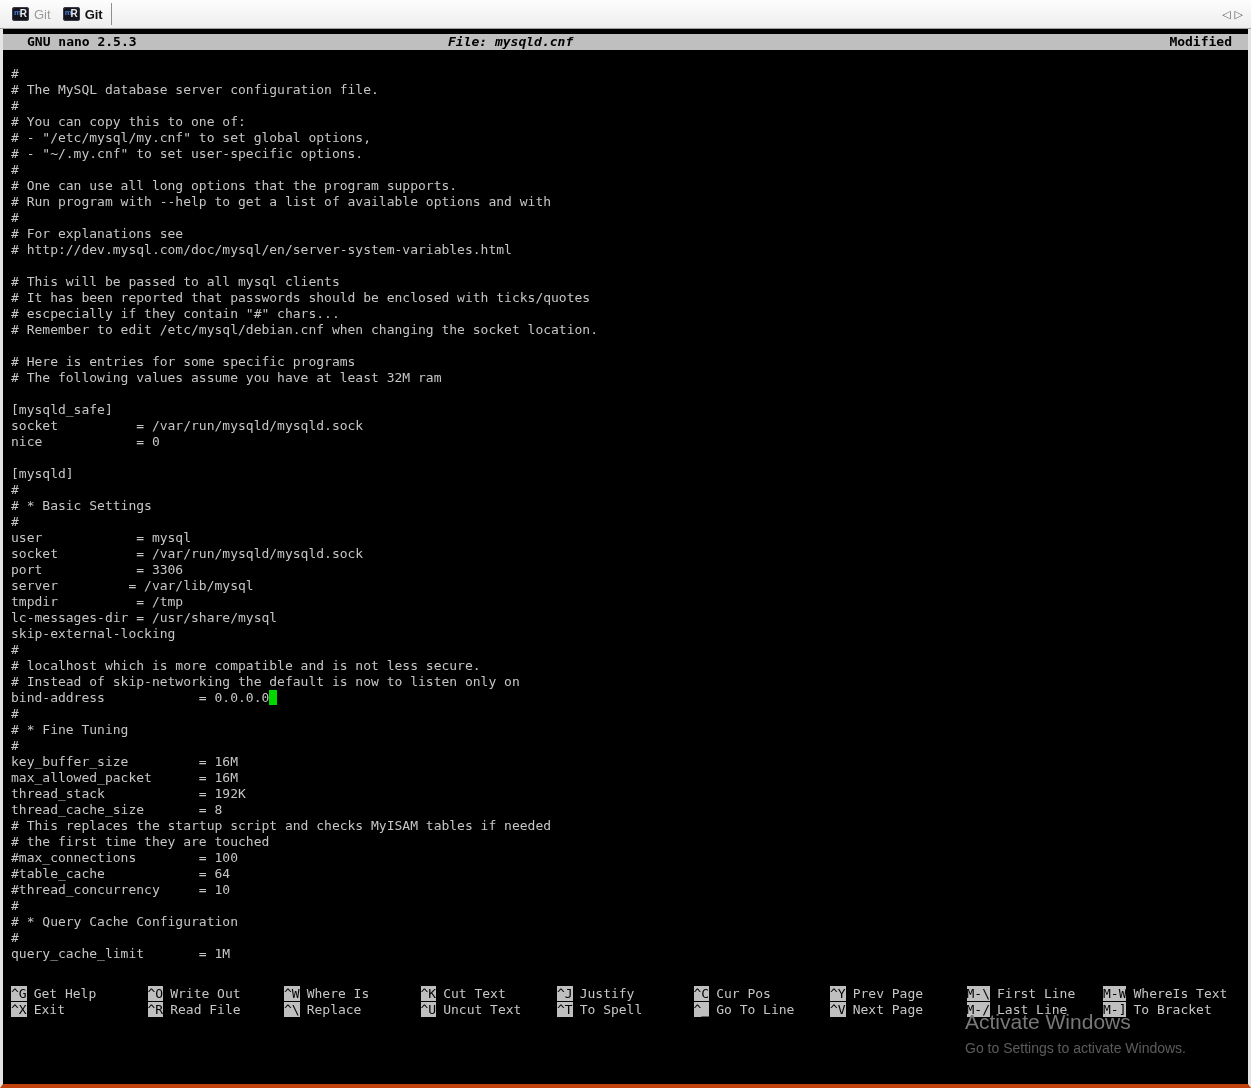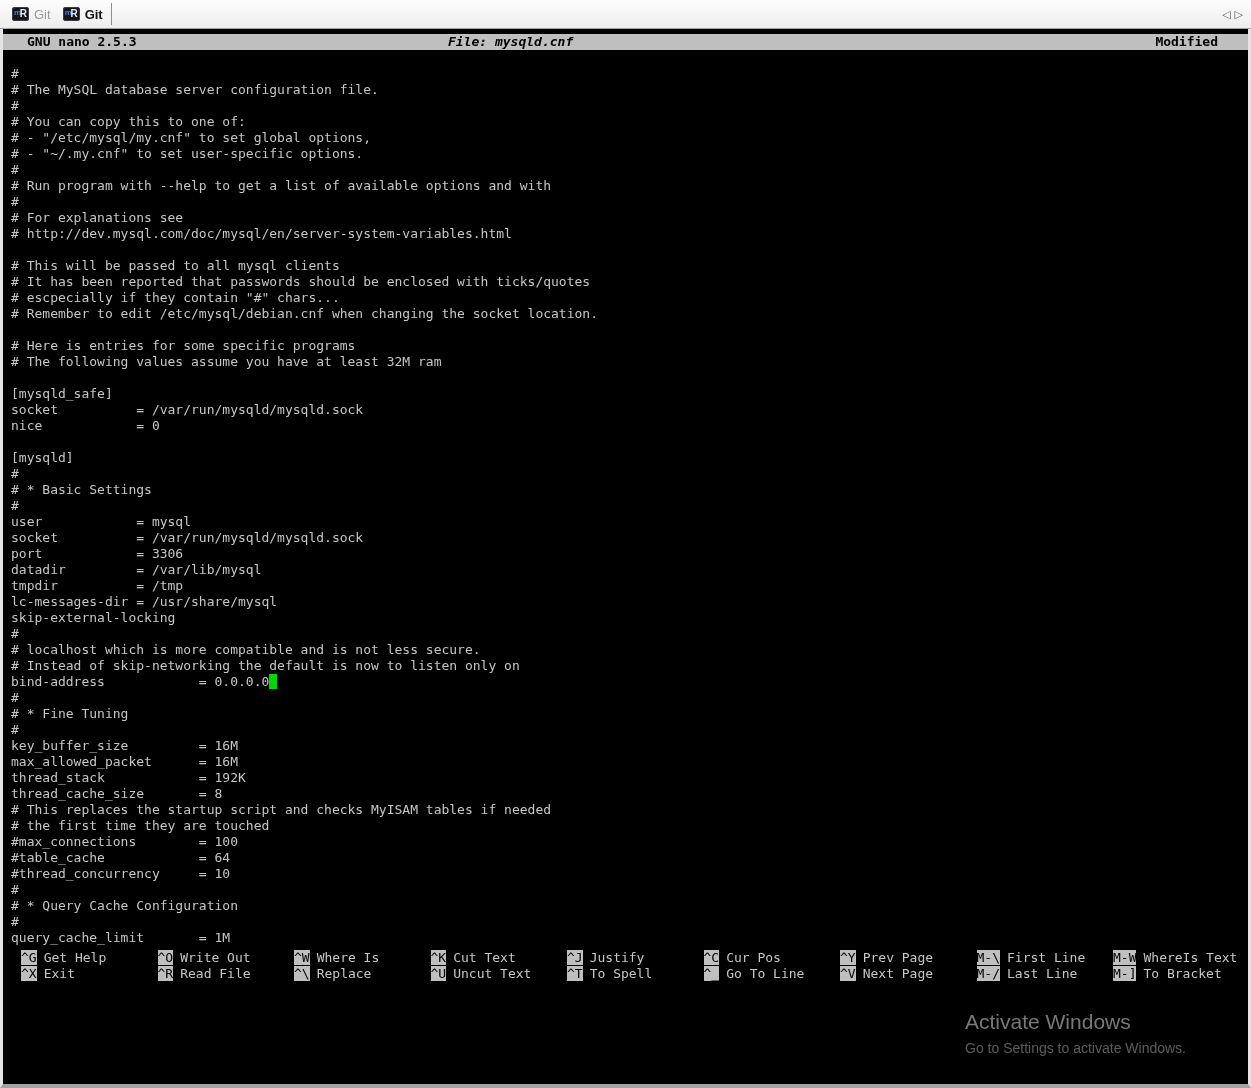--- a/index.html
+++ b/index.html
@@ -24,36 +24,36 @@
   .mricon .lr{position:absolute;right:2px;top:0px;color:#e9e9ee;
           font-size:10px;font-weight:bold;font-style:normal;line-height:14px;}
   .tabscroll{margin-left:auto;margin-right:8px;display:flex;gap:4px;color:#555;
           font-size:11px;font-family:"DejaVu Sans",sans-serif;}
   .tabscroll span{cursor:default;}
 
   
   .terminal{position:absolute;top:29px;left:0;right:0;bottom:0;
             background:var(--term-bg,#000);
             border-left:3px solid #e4e4e4;border-right:3px solid #e4e4e4;
-            border-bottom:4px solid #a3a3a3;
+            border-bottom:4px solid #c2410c;
             box-sizing:border-box;padding-top:5px;overflow:hidden;
             font-size:13px;line-height:16px;color:var(--term-fg,#c6c6c6);}
 
   .nano-header{position:relative;height:16px;line-height:16px;
                background:var(--bar-bg,#bfbfbf);color:var(--bar-fg,#000);font-weight:bold;}
   .nh-left{position:absolute;left:24px;white-space:pre;}
   .nh-file{position:absolute;left:445px;white-space:pre;font-style:italic;}
-  .nh-mod{position:absolute;right:30px;white-space:pre;}
+  .nh-mod{position:absolute;right:16px;white-space:pre;}
 
   .editor{padding-left:8px;}
   .line{height:16px;line-height:16px;white-space:pre;}
   .cursor{display:inline-block;width:8px;height:15px;vertical-align:text-bottom;
           background:var(--cursor,#00d800);}
 
-  .shortcutbar{margin-top:4px;padding-left:18px;
+  .shortcutbar{margin-top:24px;padding-left:8px;
                display:grid;grid-template-columns:repeat(9,136.5px);}
   .sc{height:16px;line-height:16px;white-space:pre;overflow:hidden;}
   .sc .k{background:var(--bar-bg,#bfbfbf);color:var(--bar-fg,#000);}
   .sc .l{margin-left:7px;color:var(--term-fg,#c6c6c6);}
 
   
   .watermark{position:absolute;left:965px;top:1010px;pointer-events:none;
              font-family:"Liberation Sans","DejaVu Sans",sans-serif;z-index:5;}
   .wm1{font-size:21px;color:var(--wm,#787878);}
   .wm2{font-size:14px;color:rgba(165,165,165,0.55);margin-top:6px;}
@@ -93,20 +93,21 @@
     </div>
     <div class="editor" id="editor">
         <div class="line"></div>
         <div class="line">#</div>
         <div class="line"># The MySQL database server configuration file.</div>
         <div class="line">#</div>
         <div class="line"># You can copy this to one of:</div>
         <div class="line"># - "/etc/mysql/my.cnf" to set global options,</div>
         <div class="line"># - "~/.my.cnf" to set user-specific options.</div>
         <div class="line">#</div>
+        <div class="line"># One can use all long options that the program supports.</div>
         <div class="line"># Run program with --help to get a list of available options and with</div>
         <div class="line">#</div>
         <div class="line"># For explanations see</div>
         <div class="line"># http://dev.mysql.com/doc/mysql/en/server-system-variables.html</div>
         <div class="line"></div>
         <div class="line"># This will be passed to all mysql clients</div>
         <div class="line"># It has been reported that passwords should be enclosed with ticks/quotes</div>
         <div class="line"># escpecially if they contain "#" chars...</div>
         <div class="line"># Remember to edit /etc/mysql/debian.cnf when changing the socket location.</div>
         <div class="line"></div>
@@ -117,21 +118,21 @@
         <div class="line">socket          = /var/run/mysqld/mysqld.sock</div>
         <div class="line">nice            = 0</div>
         <div class="line"></div>
         <div class="line">[mysqld]</div>
         <div class="line">#</div>
         <div class="line"># * Basic Settings</div>
         <div class="line">#</div>
         <div class="line">user            = mysql</div>
         <div class="line">socket          = /var/run/mysqld/mysqld.sock</div>
         <div class="line">port            = 3306</div>
-        <div class="line">datadir         = /var/lib/mysql</div>
+        <div class="line">server         = /var/lib/mysql</div>
         <div class="line">tmpdir          = /tmp</div>
         <div class="line">lc-messages-dir = /usr/share/mysql</div>
         <div class="line">skip-external-locking</div>
         <div class="line">#</div>
         <div class="line"># localhost which is more compatible and is not less secure.</div>
         <div class="line"># Instead of skip-networking the default is now to listen only on</div>
         <div class="line">bind-address            = 0.0.0.0<span class="cursor"></span></div>
         <div class="line">#</div>
         <div class="line"># * Fine Tuning</div>
         <div class="line">#</div>

